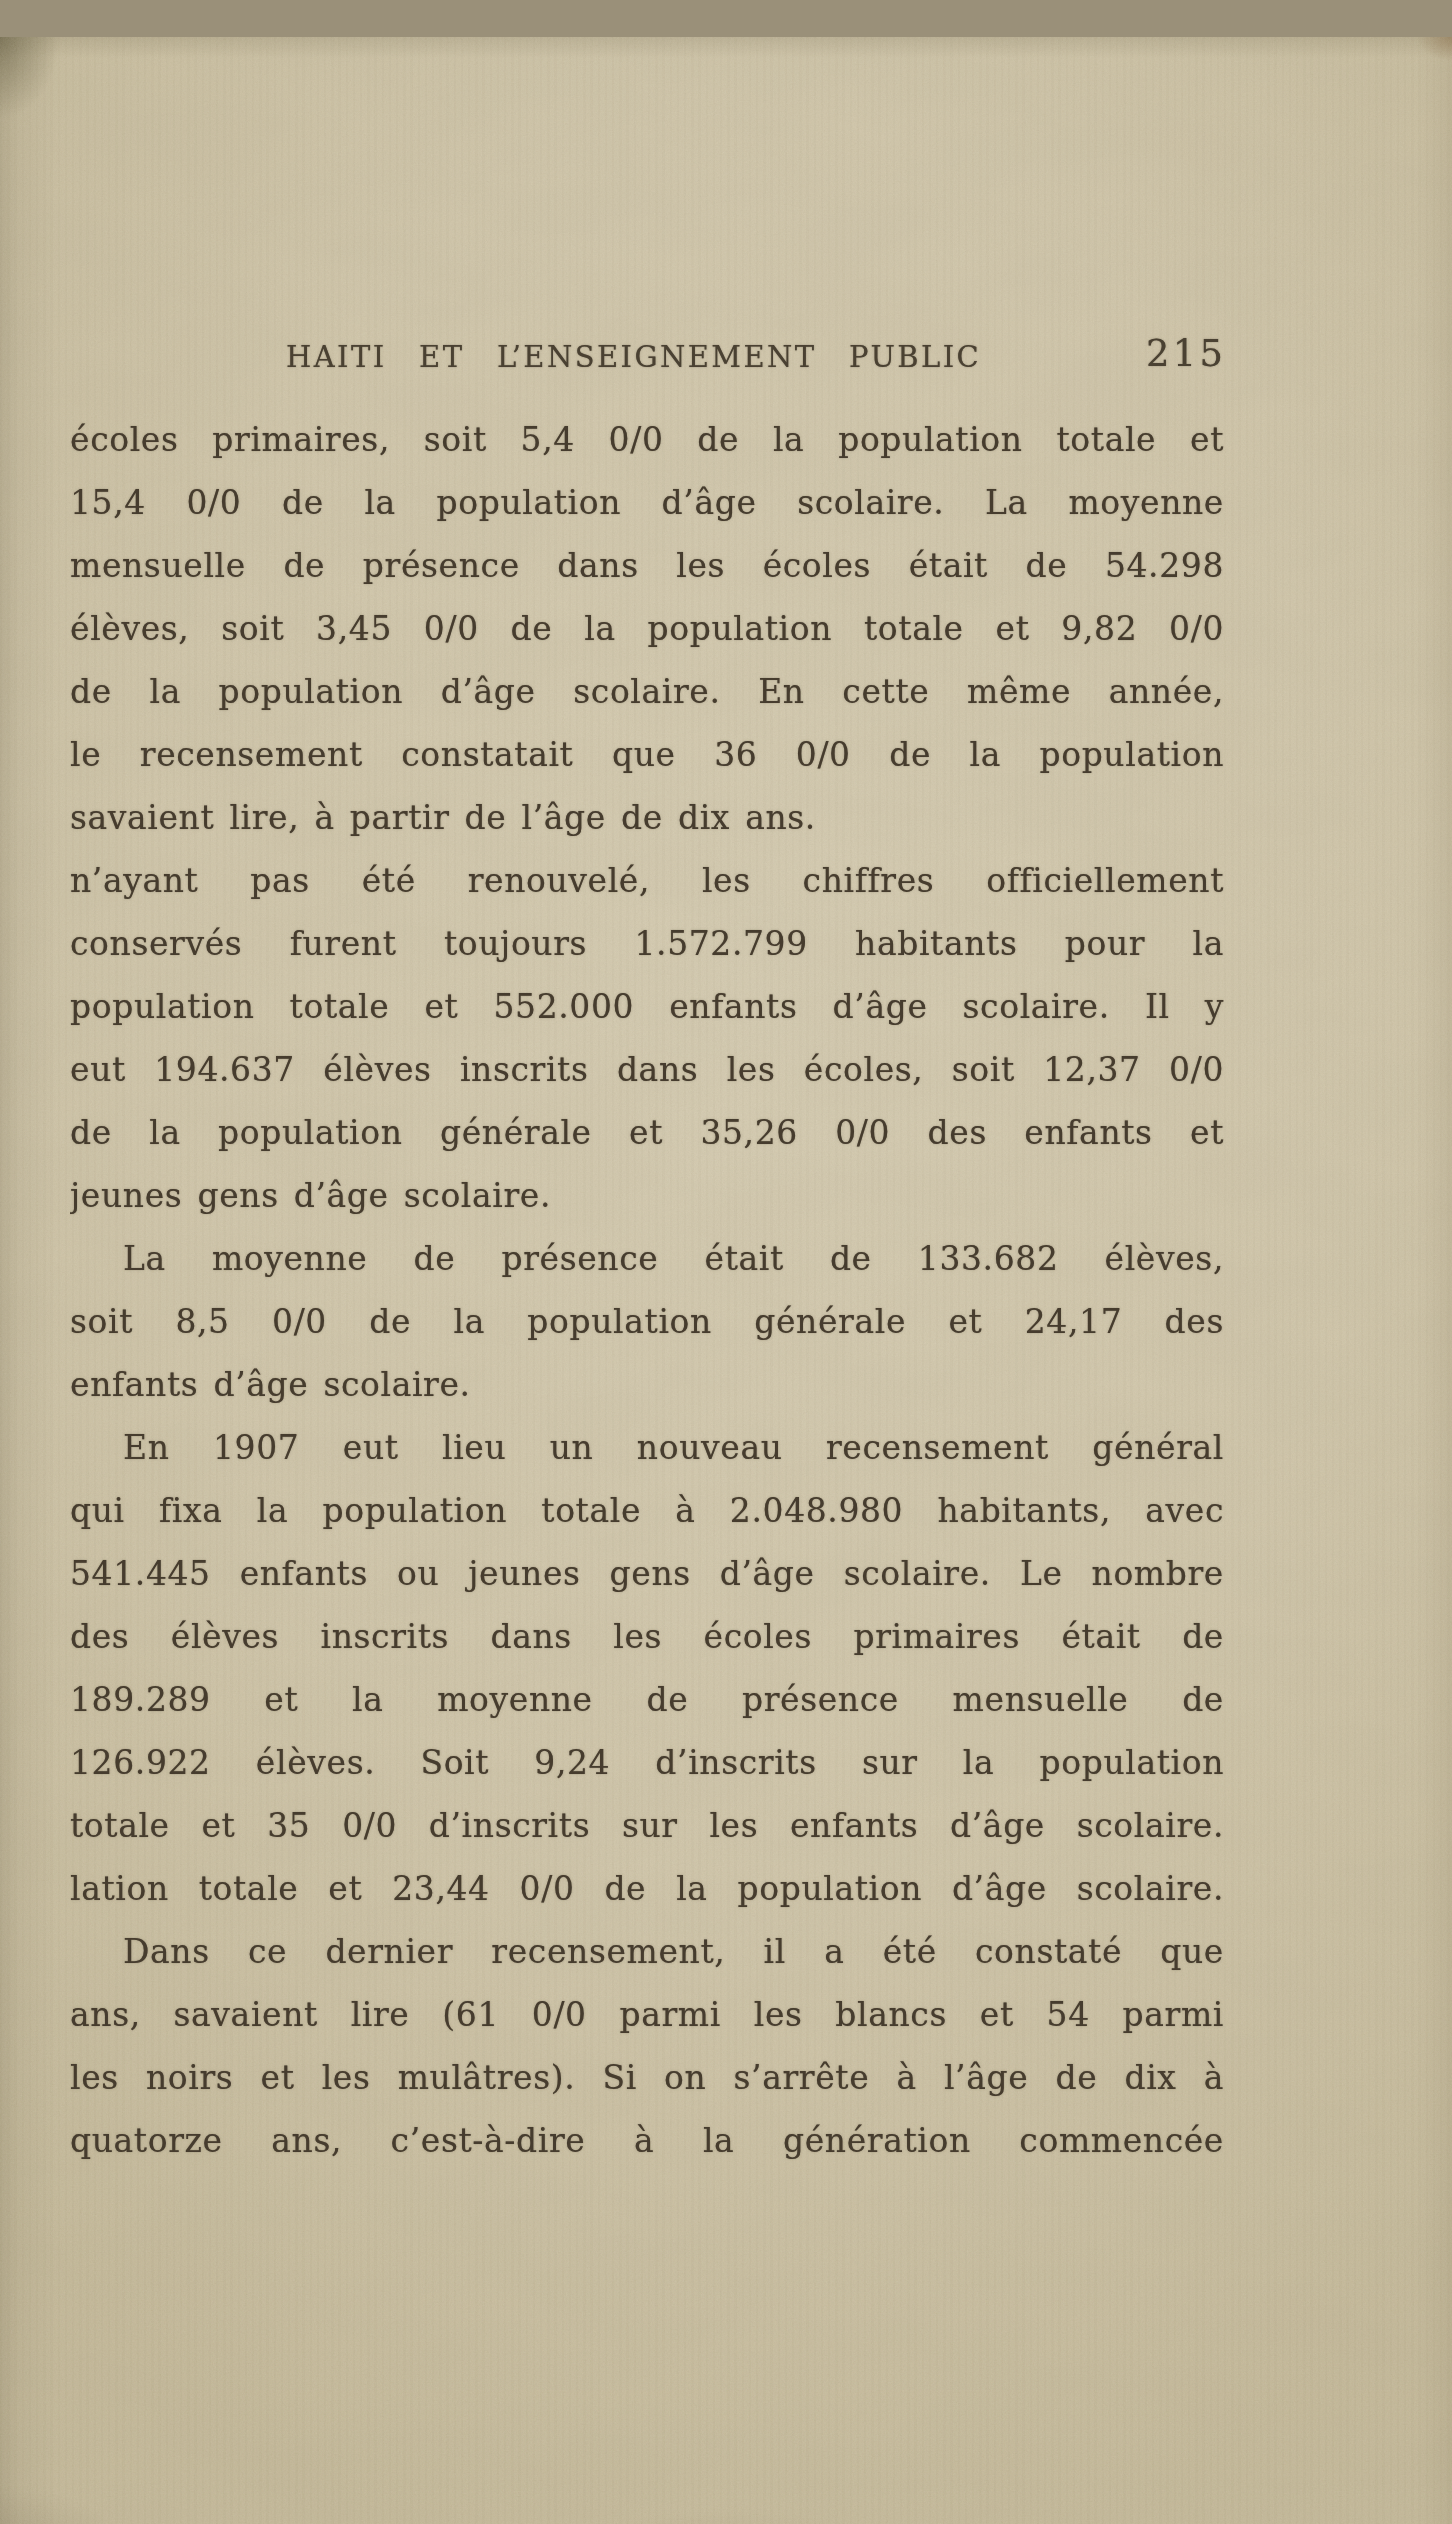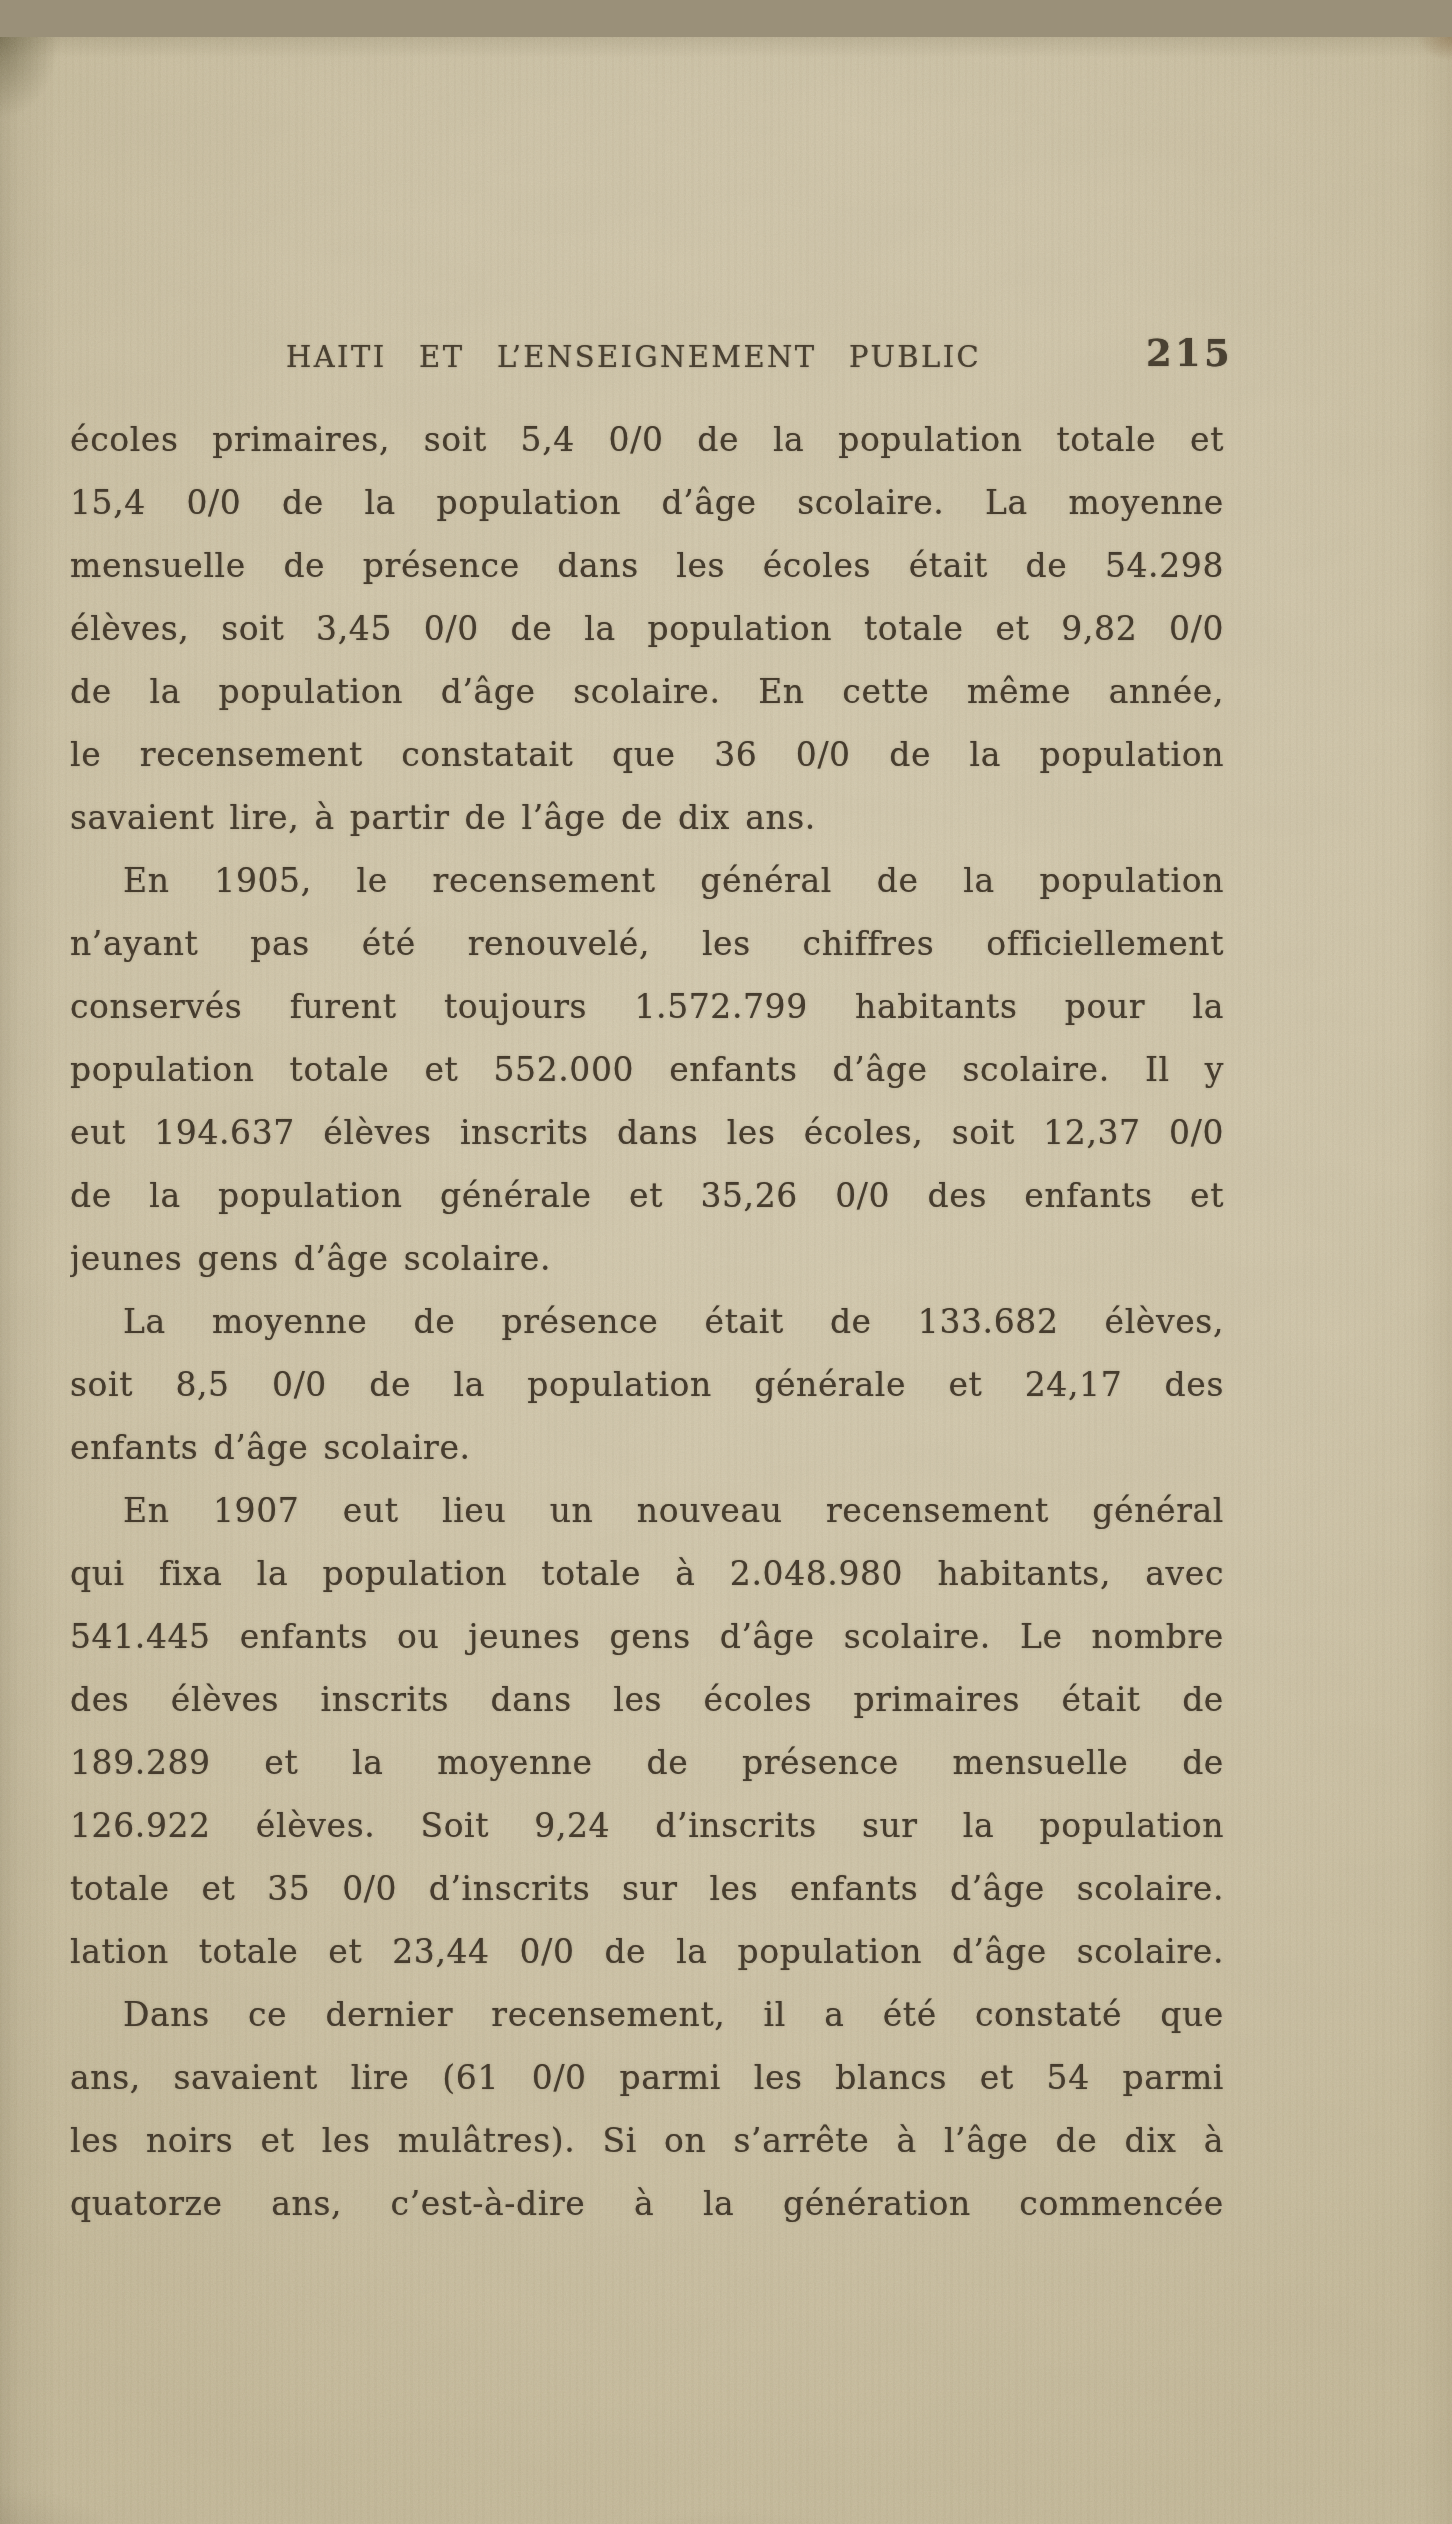--- a/index.html
+++ b/index.html
@@ -51,21 +51,20 @@
   }
   .page-number{
     position:absolute;
     left:1146px;
     top:298px;
     font-size:37px;
     line-height:37px;
     letter-spacing:3.2px;
     color:var(--ink-header);
     text-shadow:0 0 0.8px rgba(74,65,50,0.6), 0 0 2.4px rgba(74,65,50,0.22);
-    font-weight:bold;
   }
   .text-block{
     position:absolute;
     left:70px;
     top:371px;
     width:1154px;
     color:var(--ink);
     font-size:33px;
     text-shadow:0 0 0.8px rgba(70,60,46,0.55), 0 0 3.2px rgba(70,60,46,0.16);
   }
@@ -118,21 +117,20 @@
   <div class="page-number">215</div>
 
   <main class="text-block">
       <div class="line">écoles primaires, soit 5,4 0/0 de la population totale et</div>
       <div class="line">15,4 0/0 de la population d’âge scolaire. La moyenne</div>
       <div class="line">mensuelle de présence dans les écoles était de 54.298</div>
       <div class="line">élèves, soit 3,45 0/0 de la population totale et 9,82 0/0</div>
       <div class="line">de la population d’âge scolaire. En cette même année,</div>
       <div class="line">le recensement constatait que 36 0/0 de la population</div>
       <div class="line no-justify">savaient lire, à partir de l’âge de dix ans.</div>
-      <div class="line indent">En 1905, le recensement général de la population</div>
       <div class="line">n’ayant pas été renouvelé, les chiffres officiellement</div>
       <div class="line">conservés furent toujours 1.572.799 habitants pour la</div>
       <div class="line">population totale et 552.000 enfants d’âge scolaire. Il y</div>
       <div class="line">eut 194.637 élèves inscrits dans les écoles, soit 12,37 0/0</div>
       <div class="line">de la population générale et 35,26 0/0 des enfants et</div>
       <div class="line no-justify">jeunes gens d’âge scolaire.</div>
       <div class="line indent">La moyenne de présence était de 133.682 élèves,</div>
       <div class="line">soit 8,5 0/0 de la population générale et 24,17 des</div>
       <div class="line no-justify">enfants d’âge scolaire.</div>
       <div class="line indent">En 1907 eut lieu un nouveau recensement général</div>

